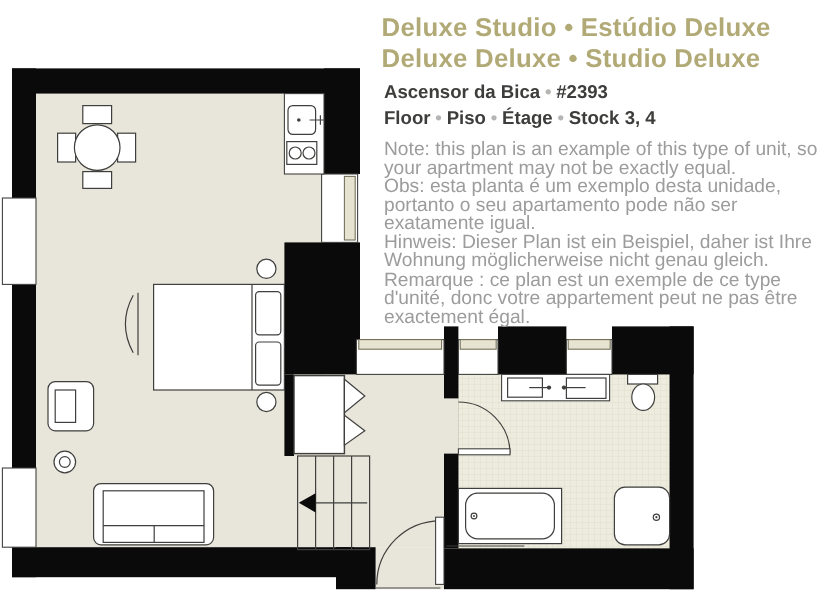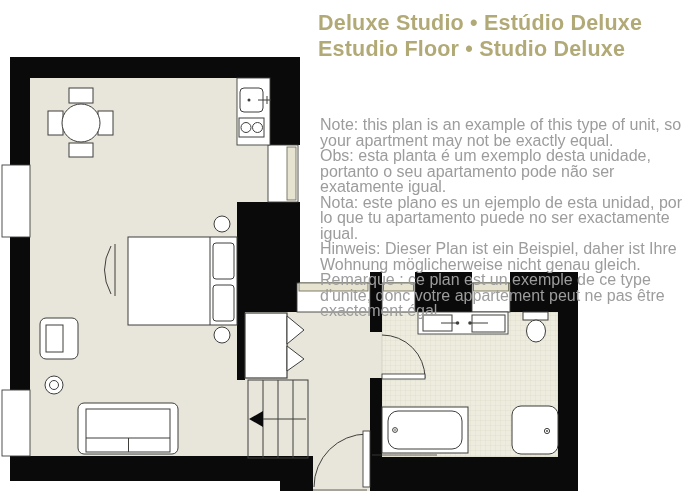--- a/index.html
+++ b/index.html
@@ -153,25 +153,32 @@
         <path d="M372 455 H437" stroke-width="0.8"></path>
         <rect x="512" y="406" width="46" height="48" rx="9" fill="#ffffff"></rect>
         <circle cx="547" cy="431" r="2.6"></circle>
         <circle cx="547" cy="431" r="0.9" fill="#3f3f3d" stroke="none"></circle>
       </g>
     </g>
   </svg>
 
   <div class="textcol">
     <div class="title-line">Deluxe Studio • Estúdio Deluxe</div>
-    <div class="title-line">Estudio Floor • Studio Deluxe</div>
+    <div class="title-line">Deluxe Deluxe • Studio Deluxe</div>
   </div>
 
+  <div class="headings">
+    <div>
+      <span>Ascensor da Bica</span><span class="sep">•</span><span>#2393</span>
+    </div>
+    <div>
+      <span>Floor</span><span class="sep">•</span><span>Piso</span><span class="sep">•</span><span>Étage</span><span class="sep">•</span><span>Stock 3, 4</span>
+    </div>
+  </div>
 
   <div class="notes">
     <p>Note: this plan is an example of this type of unit, so your apartment may not be exactly equal.</p>
     <p>Obs: esta planta é um exemplo desta unidade, portanto o seu apartamento pode não ser exatamente igual.</p>
-    <p>Nota: este plano es un ejemplo de esta unidad, por lo que tu apartamento puede no ser exactamente igual.</p>
     <p>Hinweis: Dieser Plan ist ein Beispiel, daher ist Ihre Wohnung möglicherweise nicht genau gleich.</p>
     <p>Remarque : ce plan est un exemple de ce type d'unité, donc votre appartement peut ne pas être exactement égal.</p>
   </div>
 
 </div>
 
 </body></html>

